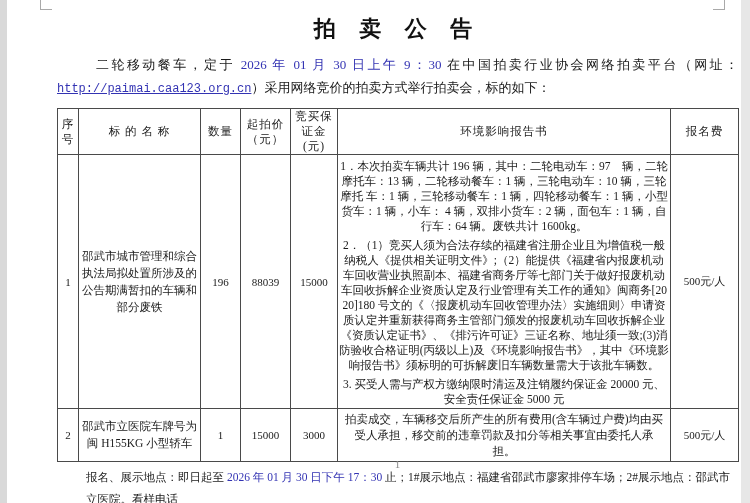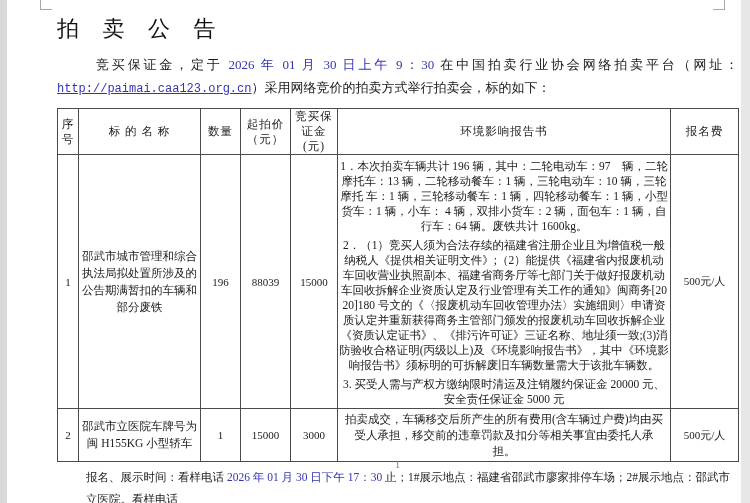--- a/index.html
+++ b/index.html
@@ -8,21 +8,21 @@
     font-family:"Liberation Serif","DejaVu Serif",serif;
     color:#1a1a1a;position:relative;
   }
   .edge-left{position:absolute;left:0;top:0;width:7px;height:503px;background:#d9d9d9;}
   .edge-right{position:absolute;right:0;top:0;width:9px;height:503px;background:#e7e7e7;}
   .margin-mark{position:absolute;top:0;width:11px;height:9px;}
   .margin-mark.left{left:40px;border-left:1px solid #a9a9a9;border-bottom:1px solid #a9a9a9;}
   .margin-mark.right{left:713px;border-right:1px solid #a9a9a9;border-top:0;border-bottom:1px solid #a9a9a9;}
   .content{position:absolute;left:57px;top:0;width:681px;}
   .title{
-    margin:14px 0 0 0;font-size:22px;font-weight:normal;
+    margin:14px 0 0 0;text-align:center;font-size:22px;font-weight:bold;
     letter-spacing:9px;color:#111;
   }
   .intro{
     margin:9px 0 0 0;font-size:13px;line-height:23px;text-align:justify;
     text-indent:39px;
   }
   .blue{color:#3333b3;text-align:center;}
   .url{color:#3333b3;text-decoration:underline;font-family:"Liberation Mono","DejaVu Sans Mono",monospace;font-size:12px;cursor:pointer;}
   table.auction{
     border-collapse:collapse;table-layout:fixed;width:681px;margin-top:7px;
@@ -56,21 +56,21 @@
 
 <div class="edge-left"></div>
 <div class="edge-right"></div>
 <div class="margin-mark left"></div>
 <div class="margin-mark right"></div>
 
 <div class="content">
 
   <h1 class="title">拍 卖 公 告</h1>
 
-  <p class="intro"><span>竞买保证金，定于 </span><span class="blue">2026 年 01 月 30 日上午 9：30 </span><span>在中国拍卖行业协会网络拍卖平台（网址：</span><span class="url">http://paimai.caa123.org.cn</span><span>）采用网络竞价的拍卖方式举行拍卖会，标的如下：</span></p>
+  <p class="intro"><span>二轮移动餐车，定于 </span><span class="blue">2026 年 01 月 30 日上午 9：30 </span><span>在中国拍卖行业协会网络拍卖平台（网址：</span><span class="url">http://paimai.caa123.org.cn</span><span>）采用网络竞价的拍卖方式举行拍卖会，标的如下：</span></p>
 
   <table class="auction">
     <colgroup>
       <col style="width:21px">
         <col style="width:122px">
         <col style="width:40px">
       <col style="width:50px">
         <col style="width:47px">
         <col style="width:333px">
       <col style="width:68px">
@@ -104,19 +104,19 @@
       <td>1</td>
       <td>15000</td>
       <td>3000</td>
       <td class="terms">拍卖成交，车辆移交后所产生的所有费用(含车辆过户费)均由买受人承担，移交前的违章罚款及扣分等相关事宜由委托人承担。</td>
       <td>500元/人</td>
     </tr>
   </tbody>
     </table>
 
   <div class="footer">
-    <div class="f-line1"><span>报名、展示时间：看样电话 </span><span class="blue">2026 年 01 月 30 日下午 17：30 </span><span>止；1#展示地点：福建省邵武市廖家排停车场；2#展示地点：邵武市立医院。看样电话</span></div>
+    <div class="f-line1"><span>报名、展示地点：即日起至 </span><span class="blue">2026 年 01 月 30 日下午 17：30 </span><span>止；1#展示地点：福建省邵武市廖家排停车场；2#展示地点：邵武市立医院。看样电话</span></div>
     <div class="f-line2">18039759088；。报名地点：福建省邵武市解放东路 199 号 18 幢 A218 室 ：　　联系电话：　 18039759088</div>
 
   </div>
 
   <div class="page-number">1</div>
 </div>
 
 </body></html>

